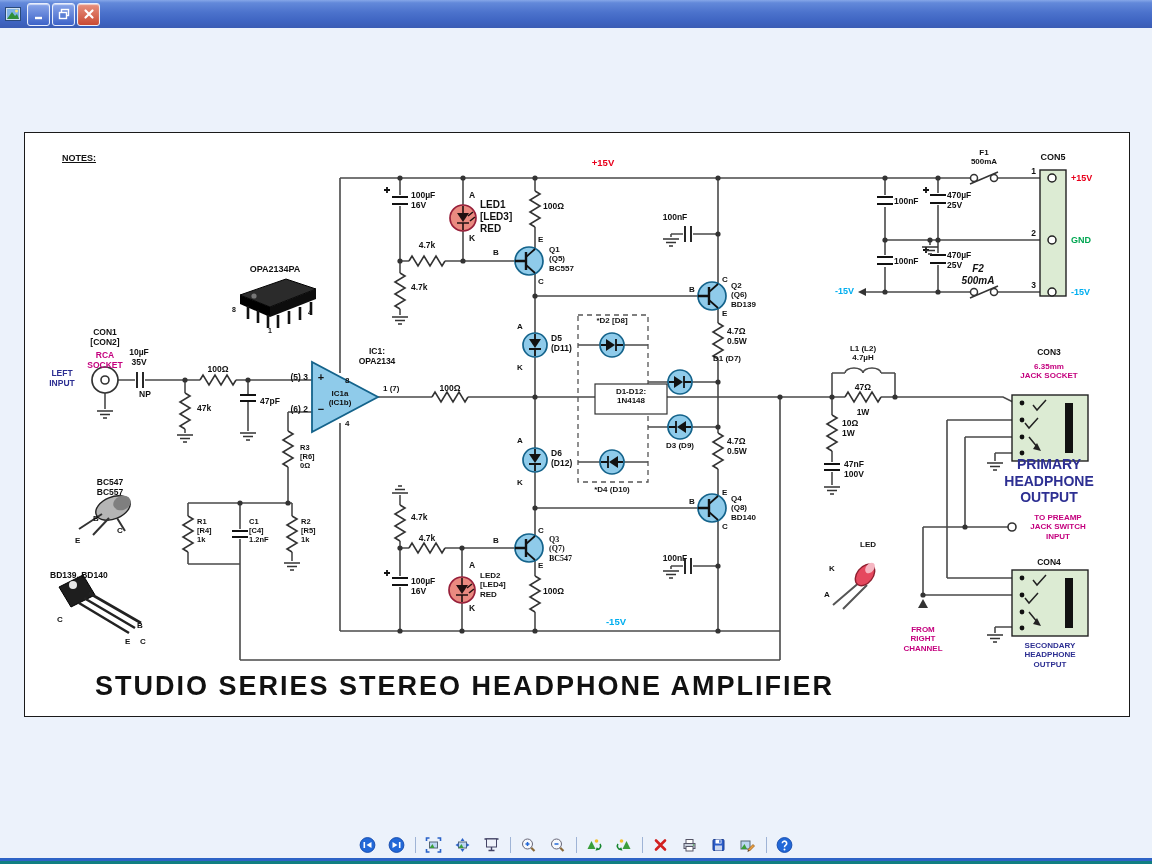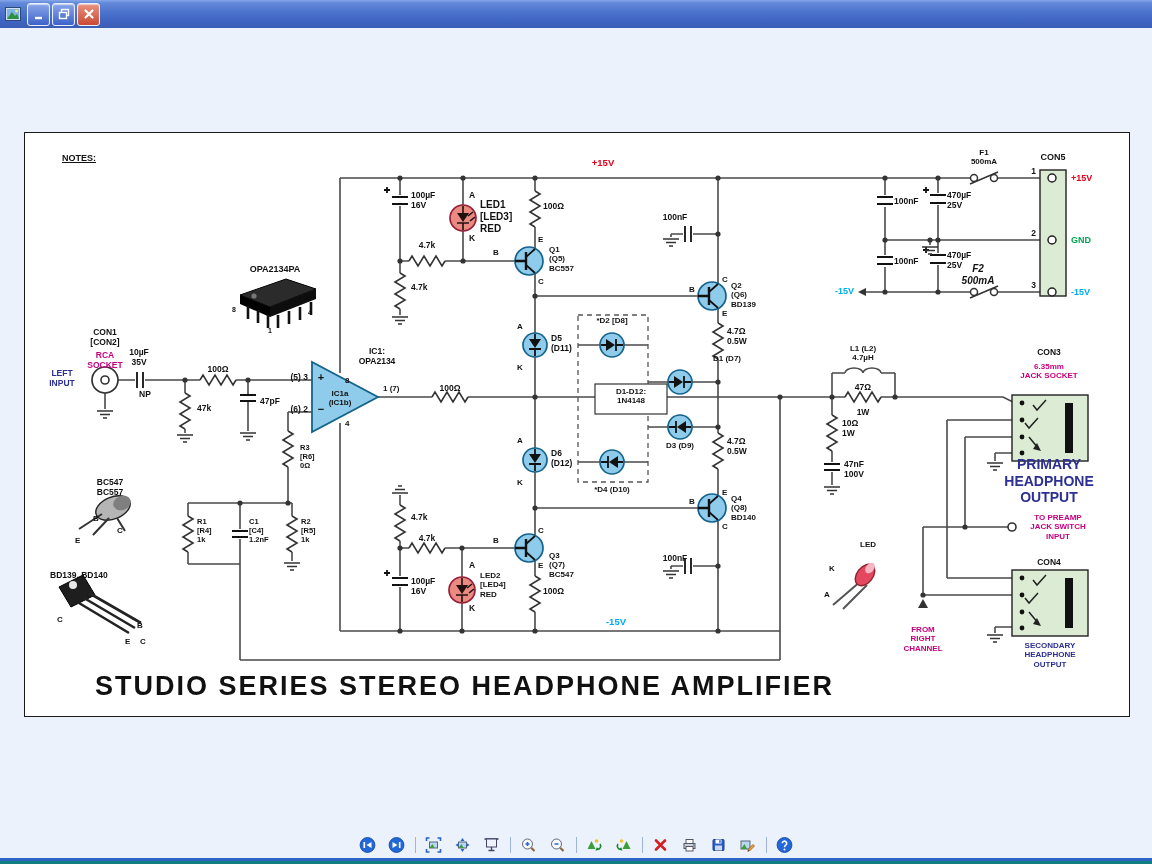--- a/index.html
+++ b/index.html
@@ -361,21 +361,21 @@
       <span class="lbl" style="left: 492px; top: 303px; font-size: 8px;">A</span>
       <span class="lbl" style="left: 492px; top: 345px; font-size: 8px;">K</span>
       <span class="lbl" style="left: 702px; top: 303px;">4.7Ω
 0.5W</span>
       <span class="lbl" style="left: 706px; top: 361px; font-size: 8px;">Q4
 (Q8)
 BD140</span>
       <span class="lbl" style="left: 697px; top: 355px; font-size: 8px;">E</span>
       <span class="lbl" style="left: 697px; top: 389px; font-size: 8px;">C</span>
       <span class="lbl" style="left: 664px; top: 364px; font-size: 8px;">B</span>
-      <span class="lbl" style="left: 524px; top: 418px; font-size: 8px;">Q3
+      <span class="lbl" style="left: 524px; top: 402px; font-size: 8px; font-family: Liberation Serif, serif;">Q3
 (Q7)
 BC547</span>
       <span class="lbl" style="left: 513px; top: 393px; font-size: 8px;">C</span>
       <span class="lbl" style="left: 468px; top: 403px; font-size: 8px;">B</span>
       <span class="lbl" style="left: 513px; top: 428px; font-size: 8px;">E</span>
       <span class="lbl" style="left: 386px; top: 379px;">4.7k</span>
       <span class="lbl c" style="left: 402px; top: 400px;">4.7k</span>
       <span class="lbl" style="left: 386px; top: 443px;">100µF
 16V</span>
       <span class="lbl" style="left: 455px; top: 438px; font-size: 8px;">LED2

